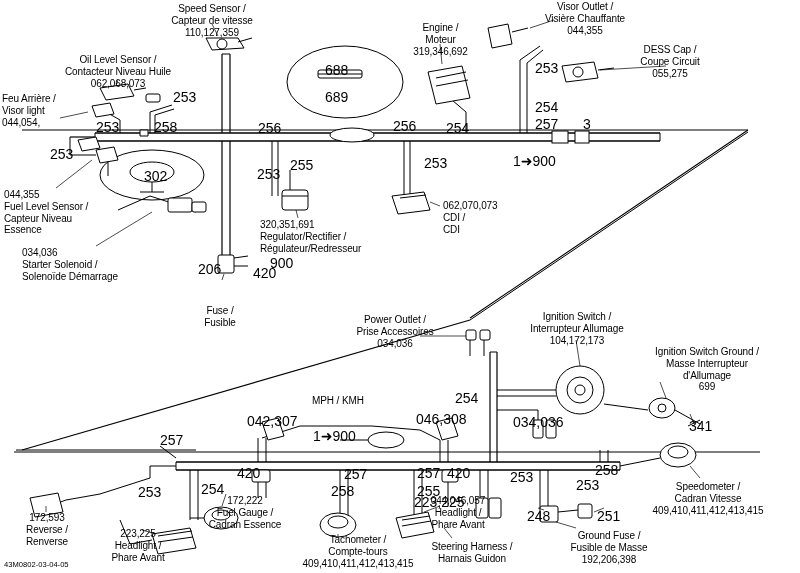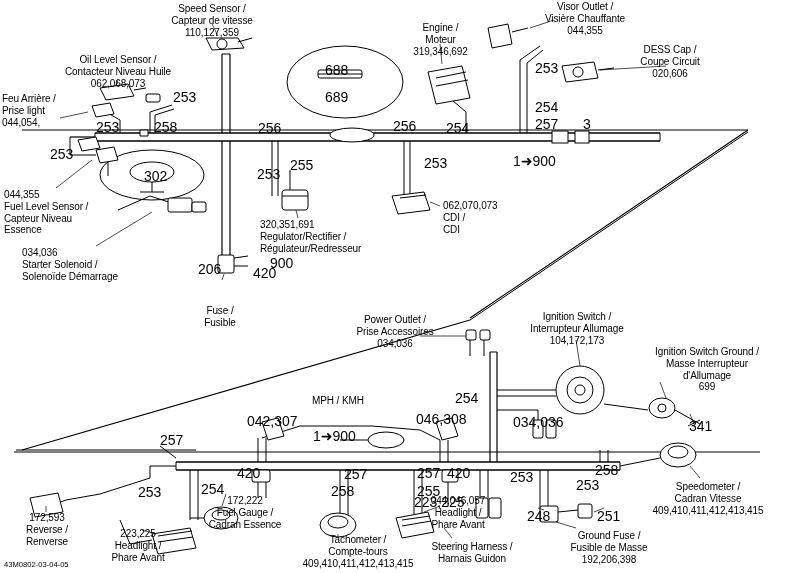--- a/index.html
+++ b/index.html
@@ -299,26 +299,26 @@
 Capteur de vitesse
 110,127,359</div>
       <div class="lbl c" style="left: 520px; top: 1px; width: 130px;">Visor Outlet /
 Visière Chauffante
 044,355</div>
       <div class="lbl c" style="left: 398px; top: 22px; width: 85px;">Engine /
 Moteur
 319,346,692</div>
       <div class="lbl c" style="left: 624px; top: 44px; width: 92px;">DESS Cap /
 Coupe Circuit
-020,606</div>
+055,275</div>
       <div class="lbl c" style="left: 42px; top: 54px; width: 152px;">Oil Level Sensor /
 Contacteur Niveau Huile
 062,068,073</div>
       <div class="lbl l" style="left: 2px; top: 93px; width: 90px;">Feu Arrière /
-Prise light
+Visor light
 044,054,</div>
       <div class="lbl l" style="left: 4px; top: 189px; width: 100px;">044,355
 Fuel Level Sensor /
 Capteur Niveau
 Essence</div>
       <div class="lbl l" style="left: 22px; top: 247px; width: 120px;">034,036
 Starter Solenoid /
 Solenoïde Démarrage</div>
       <div class="lbl l" style="left: 252px; top: 219px; width: 128px; margin-left: 8px;">320,351,691
 Regulator/Rectifier /

